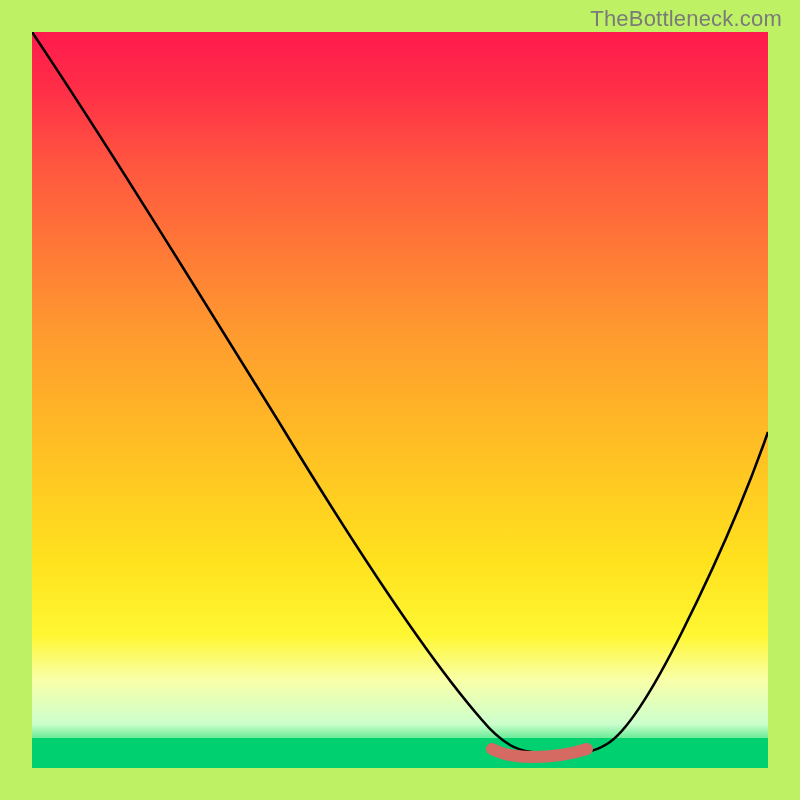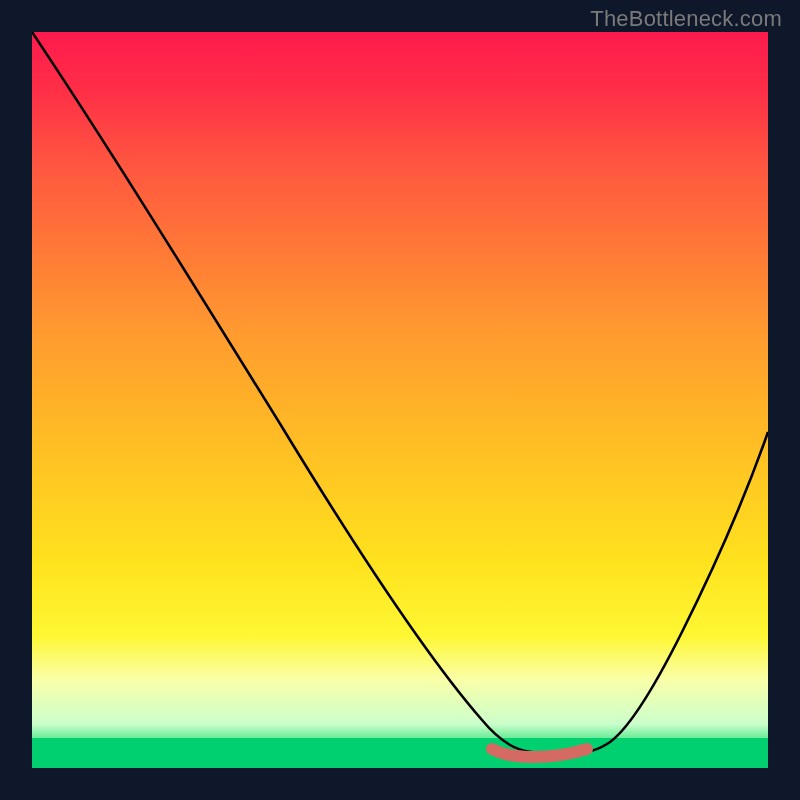--- a/index.html
+++ b/index.html
@@ -10,21 +10,21 @@
     background: #000;
     overflow: hidden;
     font-family: Arial, Helvetica, sans-serif;
   }
   .frame {
     position: absolute;
     top: 0;
     left: 0;
     width: 800px;
     height: 800px;
-    background: #0f172a;
+    background: #bef264;
   }
   .plot-area {
     position: absolute;
     top: 32px;
     left: 32px;
     width: 736px;
     height: 736px;
     overflow: hidden;
   }
   .gradient-main {

